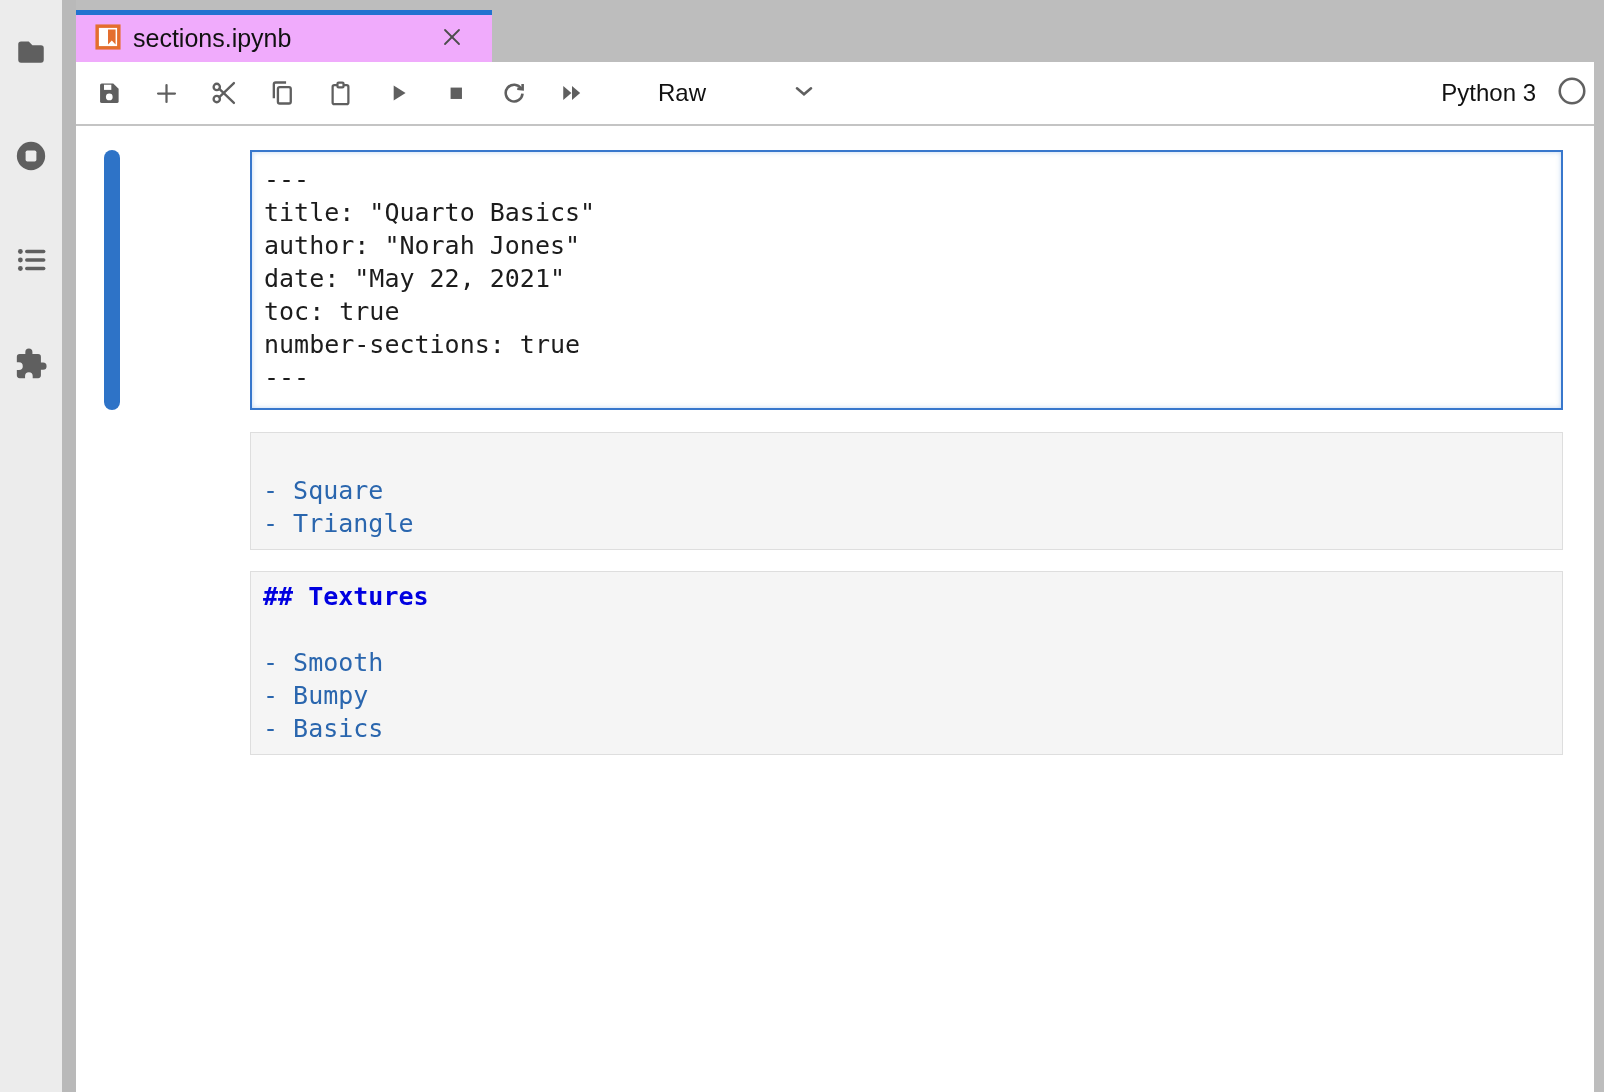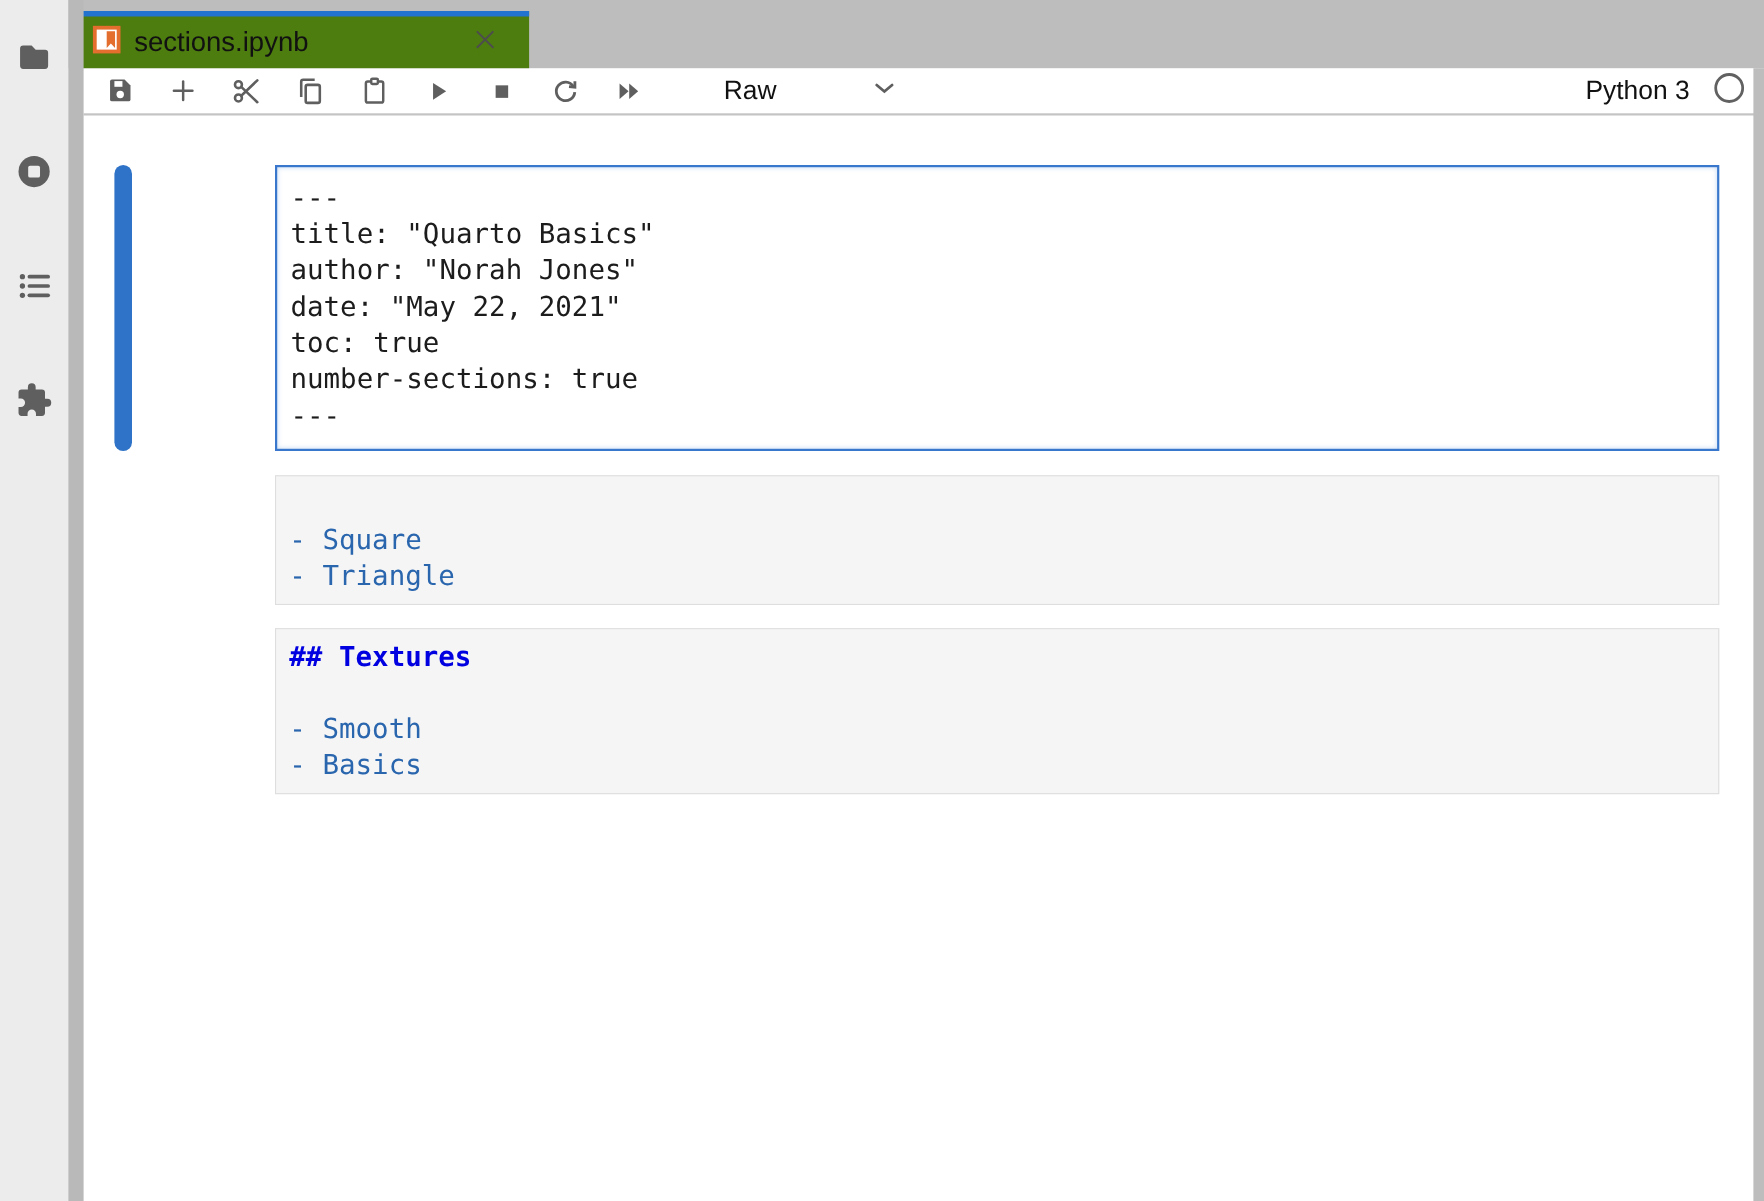--- a/index.html
+++ b/index.html
@@ -26,36 +26,36 @@
   .right-strip{
     position:absolute;right:0;top:62px;width:10px;bottom:0;
     background:#bdbdbd;z-index:3;
   }
   
   .tabbar{
     position:absolute;left:62px;top:0;right:0;height:62px;
     background:#bdbdbd;z-index:2;
   }
   .tab{
-    position:absolute;left:2px;top:10px;width:417px;height:52px;
-    background:#4d7c0f;border-top:5px solid #2272d0;
+    position:absolute;left:13px;top:10px;width:417px;height:52px;
+    background:#f0abfc;border-top:5px solid #2272d0;
     display:flex;align-items:center;box-sizing:border-box;
     padding:0 27px 0 20px;cursor:pointer;
   }
   .tab-title{
     font-size:25px;color:#111111;margin-left:12px;flex:1;
     white-space:nowrap;overflow:hidden;
   }
   .tab-close{
     width:26px;height:26px;display:flex;align-items:center;justify-content:center;
     cursor:pointer;flex:none;
   }
   
   .toolbar{
-    position:absolute;left:76px;top:62px;right:0;height:43px;
+    position:absolute;left:76px;top:62px;right:0;height:64px;
     background:#ffffff;border-bottom:2px solid #c4c4c4;
     box-sizing:border-box;display:flex;align-items:center;
     padding-left:18px;z-index:1;
   }
   .tb-btn{
     width:28px;height:28px;margin-right:30px;border:none;background:transparent;
     padding:0;display:flex;align-items:center;justify-content:center;cursor:pointer;
   }
   .tb-btn svg{display:block;}
   .cell-type{
@@ -273,17 +273,18 @@
     <div class="cell cell-md">
       <div class="line"></div>
       <div class="line md-item">- Square</div>
       <div class="line md-item">- Triangle</div>
     </div>
 
     <div class="cell cell-md">
       <div class="line md-heading">## Textures</div>
       <div class="line"></div>
       <div class="line md-item">- Smooth</div>
+      <div class="line md-item">- Bumpy</div>
       <div class="line md-item">- Basics</div>
     </div>
 
   </div>
 </div>
 
 </body></html>

